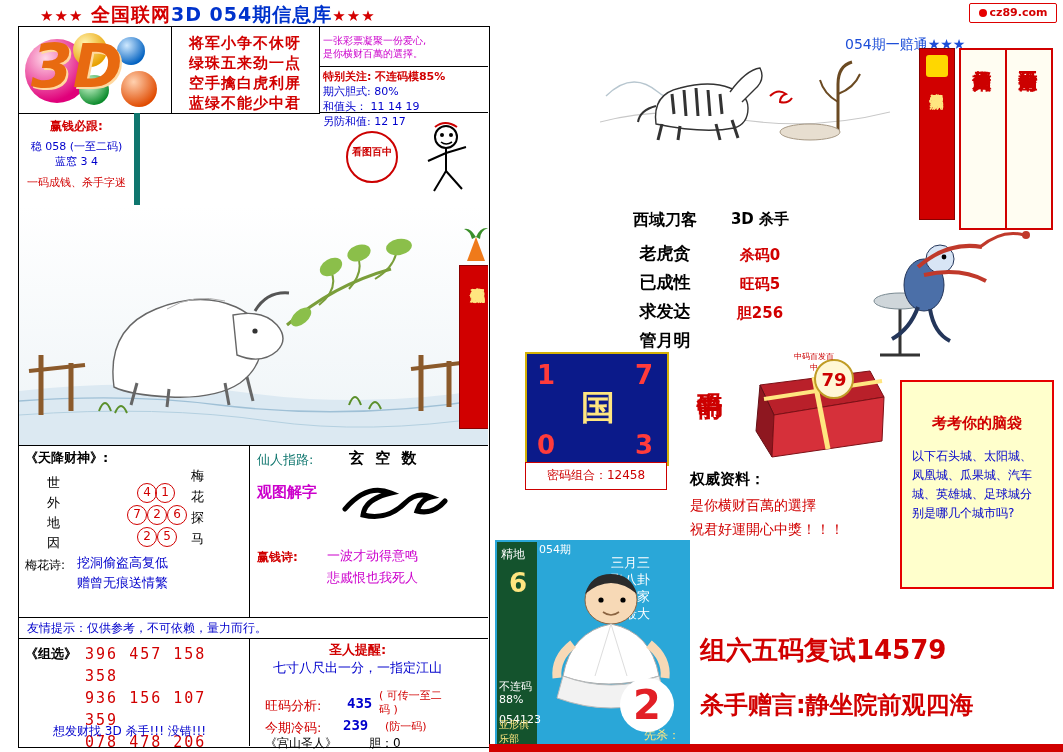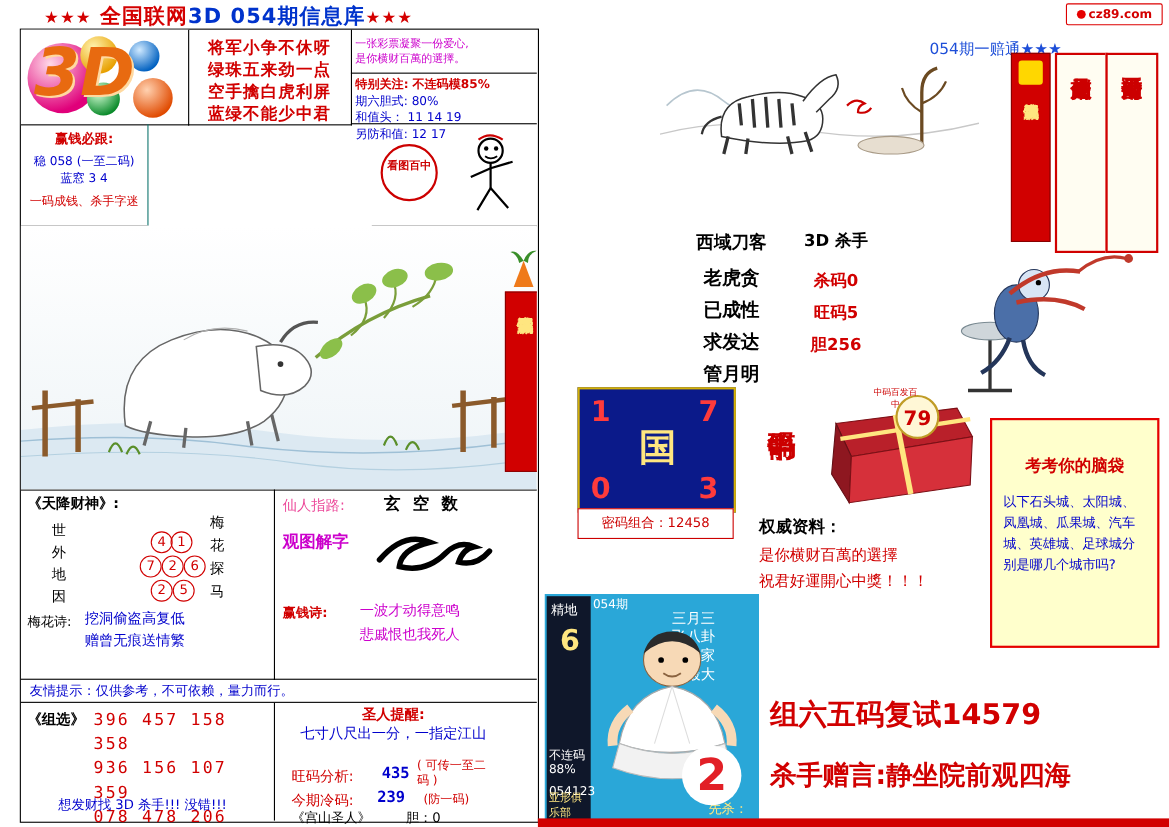--- a/index.html
+++ b/index.html
@@ -21,21 +21,21 @@
   .logo3d .big{position:absolute;left:6px;top:0px;font-size:60px;font-weight:bold;font-style:italic;color:#e86a10;text-shadow:2px 2px 0 #ffd9a0;}
   .ball{position:absolute;border-radius:50%;}
   
   #cell-slogan{left:171px;top:27px;width:148px;height:86px;border-right:1px solid #000;border-bottom:1px solid #000;}
   #cell-slogan div{font-size:15px;font-weight:bold;color:#d10000;line-height:20px;text-align:center;letter-spacing:1px;}
   
   #cell-infotop{left:319px;top:27px;width:169px;height:40px;border-bottom:1px solid #000;font-size:10px;color:#cc00cc;line-height:13px;padding:3px 4px;box-sizing:border-box;}
   #cell-infobot{left:319px;top:67px;width:169px;height:46px;border-bottom:1px solid #000;font-size:11px;line-height:15px;padding:2px 4px;box-sizing:border-box;color:#0000cc;}
   #cell-infobot .hl{color:#d10000;font-weight:bold;}
   
-  #cell-money{left:19px;top:113px;width:115px;height:92px;border-right:1px solid #0f766e;border-bottom:1px solid #000;text-align:center;}
+  #cell-money{left:19px;top:113px;width:115px;height:92px;border-right:6px solid #0f766e;border-bottom:1px solid #000;text-align:center;}
   #cell-money .t1{font-size:12px;font-weight:bold;color:#d10000;margin-top:5px;}
   #cell-money .t2{font-size:11px;color:#0000cc;margin-top:4px;}
   #cell-money .t3{font-size:11px;color:#0000cc;}
   #cell-money .t4{font-size:11px;color:#d10000;margin-top:6px;}
   #cell-decode{left:134px;top:113px;width:204px;height:92px;border-right:1px solid #000;border-bottom:1px solid #000;padding:8px 6px;box-sizing:border-box;}
   #cell-decode .row{font-size:16px;color:#0000cc;font-weight:bold;margin-bottom:16px;}
   #cell-decode .row span.num{letter-spacing:4px;}
   #cell-cartoon{left:338px;top:113px;width:150px;height:92px;border-bottom:1px solid #000;overflow:hidden;}
   
   #cell-bigpic{left:19px;top:205px;width:469px;height:240px;border-bottom:1px solid #000;overflow:hidden;background:#fff;}
@@ -223,21 +223,21 @@
       <div class="abs" style="left:38px;top:44px;width:18px;height:18px;border:1.5px solid #d10000;border-radius:50%;color:#d10000;font-size:12px;text-align:center;line-height:16px;">5</div>
     </div>
     <div class="abs" style="left:6px;top:112px;font-size:12px;color:#000;">梅花诗:</div>
     <div class="abs" style="left:58px;top:108px;font-size:13px;color:#0000cc;line-height:20px;">
       <div>挖洞偷盗高复低</div>
       <div>赠曾无痕送情繁</div>
     </div>
   </div>
 
   <div class="abs" id="cell-xianren">
-    <div class="abs" style="left:8px;top:6px;font-size:13px;color:#ec4899;text-align:right;">仙人指路:</div>
+    <div class="abs" style="left:8px;top:6px;font-size:13px;color:#0f766e;text-align:right;">仙人指路:</div>
     <div class="abs" style="left:100px;top:4px;font-size:15px;font-weight:bold;color:#000;letter-spacing:3px;">玄 空 数</div>
     <div class="abs" style="left:8px;top:38px;font-size:15px;color:#cc00cc;font-weight:bold;">观图解字</div>
     <svg class="abs" style="left:88px;top:28px;" width="130" height="56">
       <path d="M8 36 q22 -26 46 -16 q-26 6 -28 22 q24 6 42 -12 q12 -12 26 -6 q-10 2 -14 14 q16 4 28 -10" stroke="#000" stroke-width="5" fill="none" stroke-linecap="round"></path>
     </svg>
     <div class="abs" style="left:8px;top:104px;font-size:12px;color:#d10000;font-weight:bold;">赢钱诗:</div>
     <div class="abs" style="left:78px;top:100px;font-size:13px;color:#cc00cc;line-height:22px;">
       <div>一波才动得意鸣</div>
       <div>悲戚恨也我死人</div>
     </div>
@@ -391,21 +391,21 @@
     </div>
   </div>
 
   <div class="abs" id="brain-box">
     <div style="text-align:center;margin-top:32px;font-size:15px;font-weight:bold;color:#d10000;">考考你的脑袋</div>
     <div style="margin:14px 10px 0 10px;font-size:12px;color:#0000cc;line-height:19px;">以下石头城、太阳城、凤凰城、瓜果城、汽车城、英雄城、足球城分别是哪几个城市吗?</div>
   </div>
 
   <div class="abs" id="sumo">
     <div class="abs" style="left:0;top:0;width:195px;height:210px;background:#2aa7d8;"></div>
-    <div class="abs" style="left:2px;top:2px;width:40px;height:206px;background:#0f172a;">
+    <div class="abs" style="left:2px;top:2px;width:40px;height:206px;background:#14532d;">
       <div class="abs" style="left:4px;top:4px;font-size:12px;color:#fff;">精地</div>
       <div class="abs" style="left:12px;top:26px;font-size:26px;color:#ffe680;font-weight:bold;">6</div>
       <div class="abs" style="left:2px;bottom:42px;font-size:11px;color:#fff;width:36px;line-height:13px;">不连码88%</div>
       <div class="abs" style="left:2px;bottom:22px;font-size:11px;color:#fff;">054123</div>
       <div class="abs" style="left:2px;bottom:2px;font-size:10px;color:#ffe680;">亚形俱乐部</div>
     </div>
     <div class="abs" style="left:44px;top:2px;font-size:11px;color:#fff;">054期</div>
     <div class="abs" style="right:40px;top:14px;font-size:13px;color:#ffffff;line-height:17px;text-align:center;">
       <div>三月三</div>
       <div>飞八卦</div>

